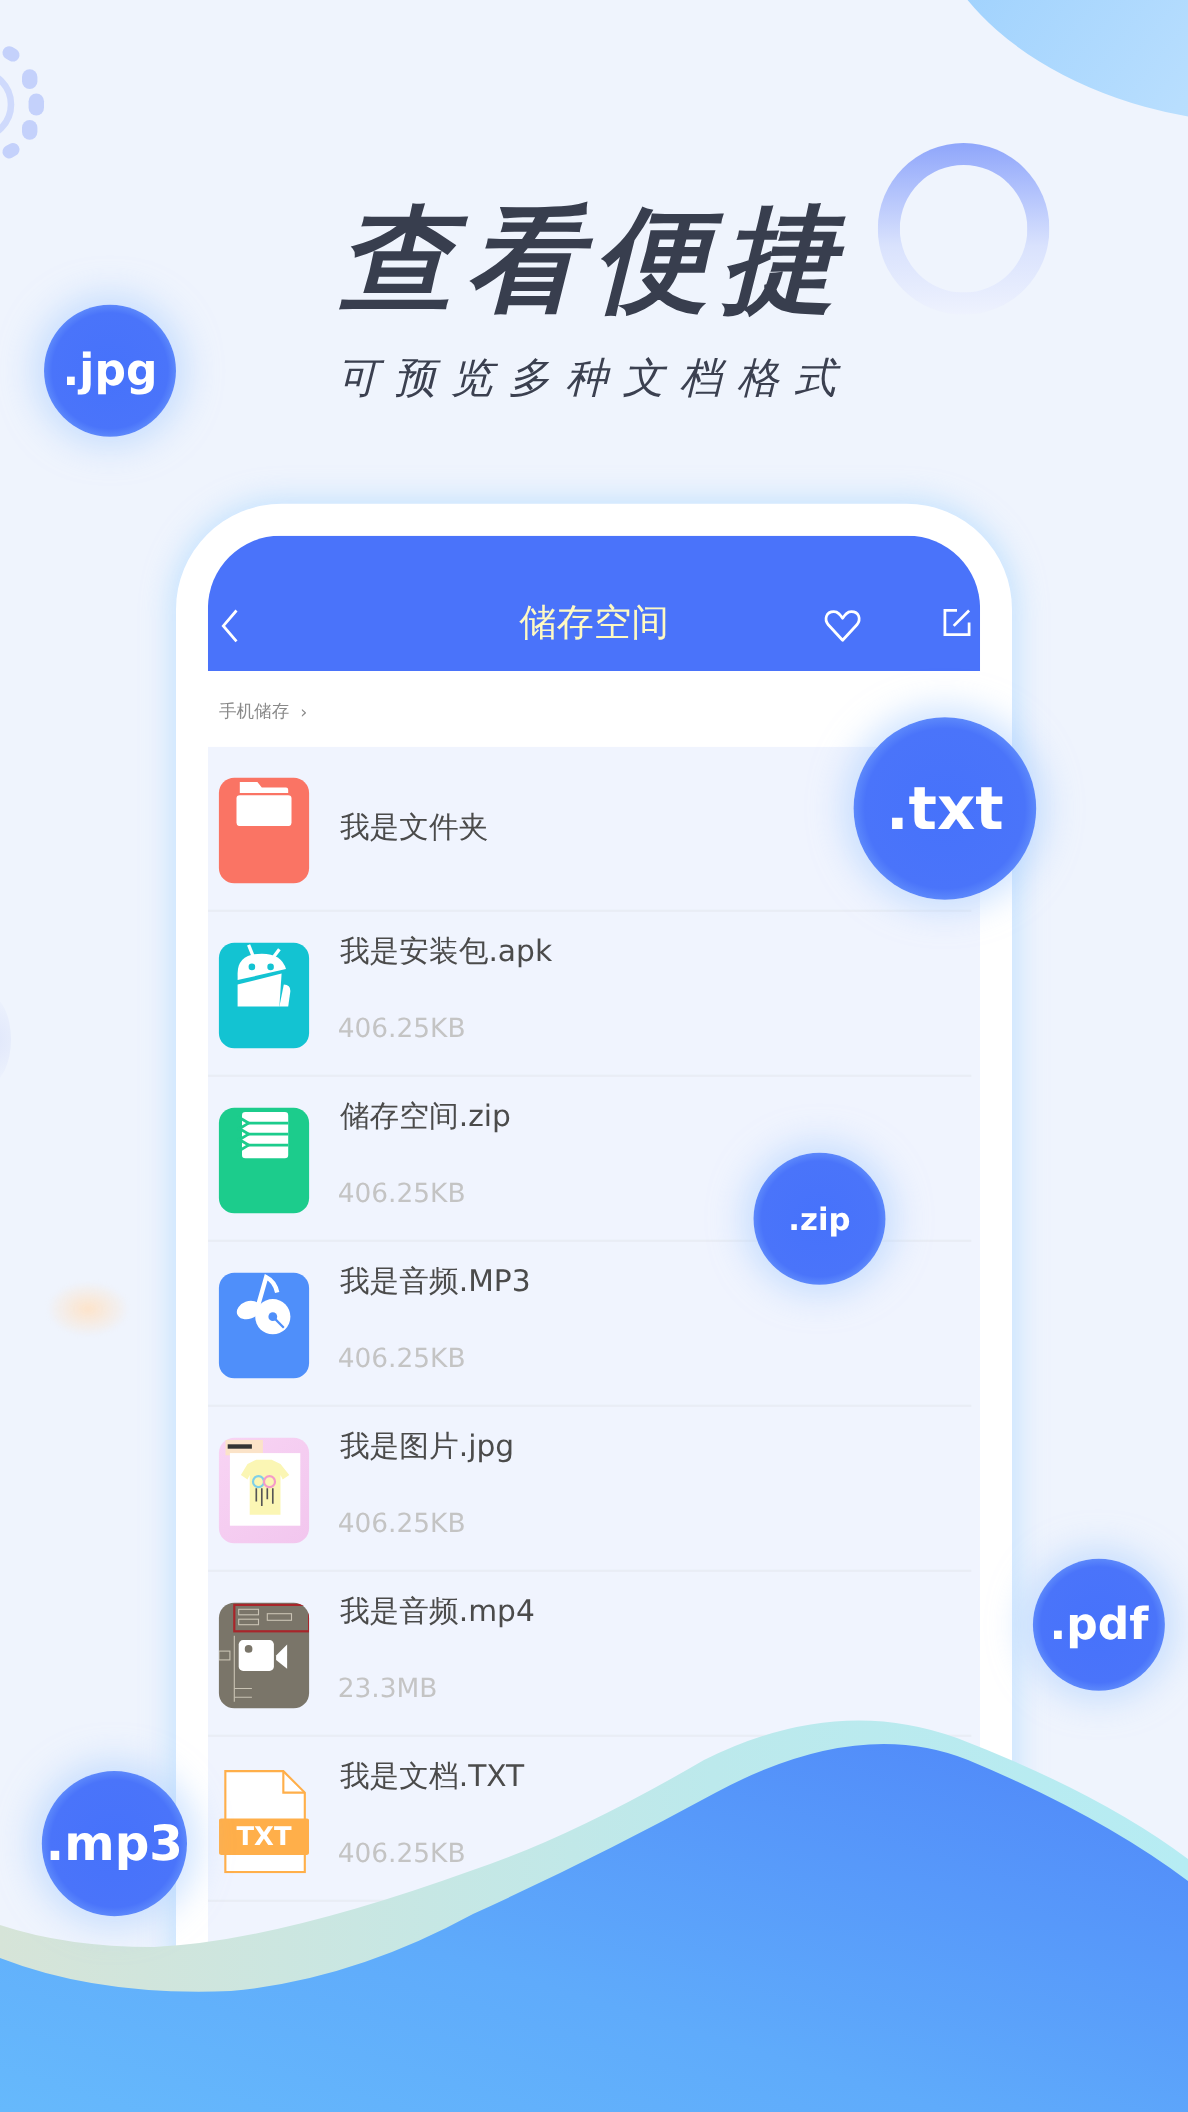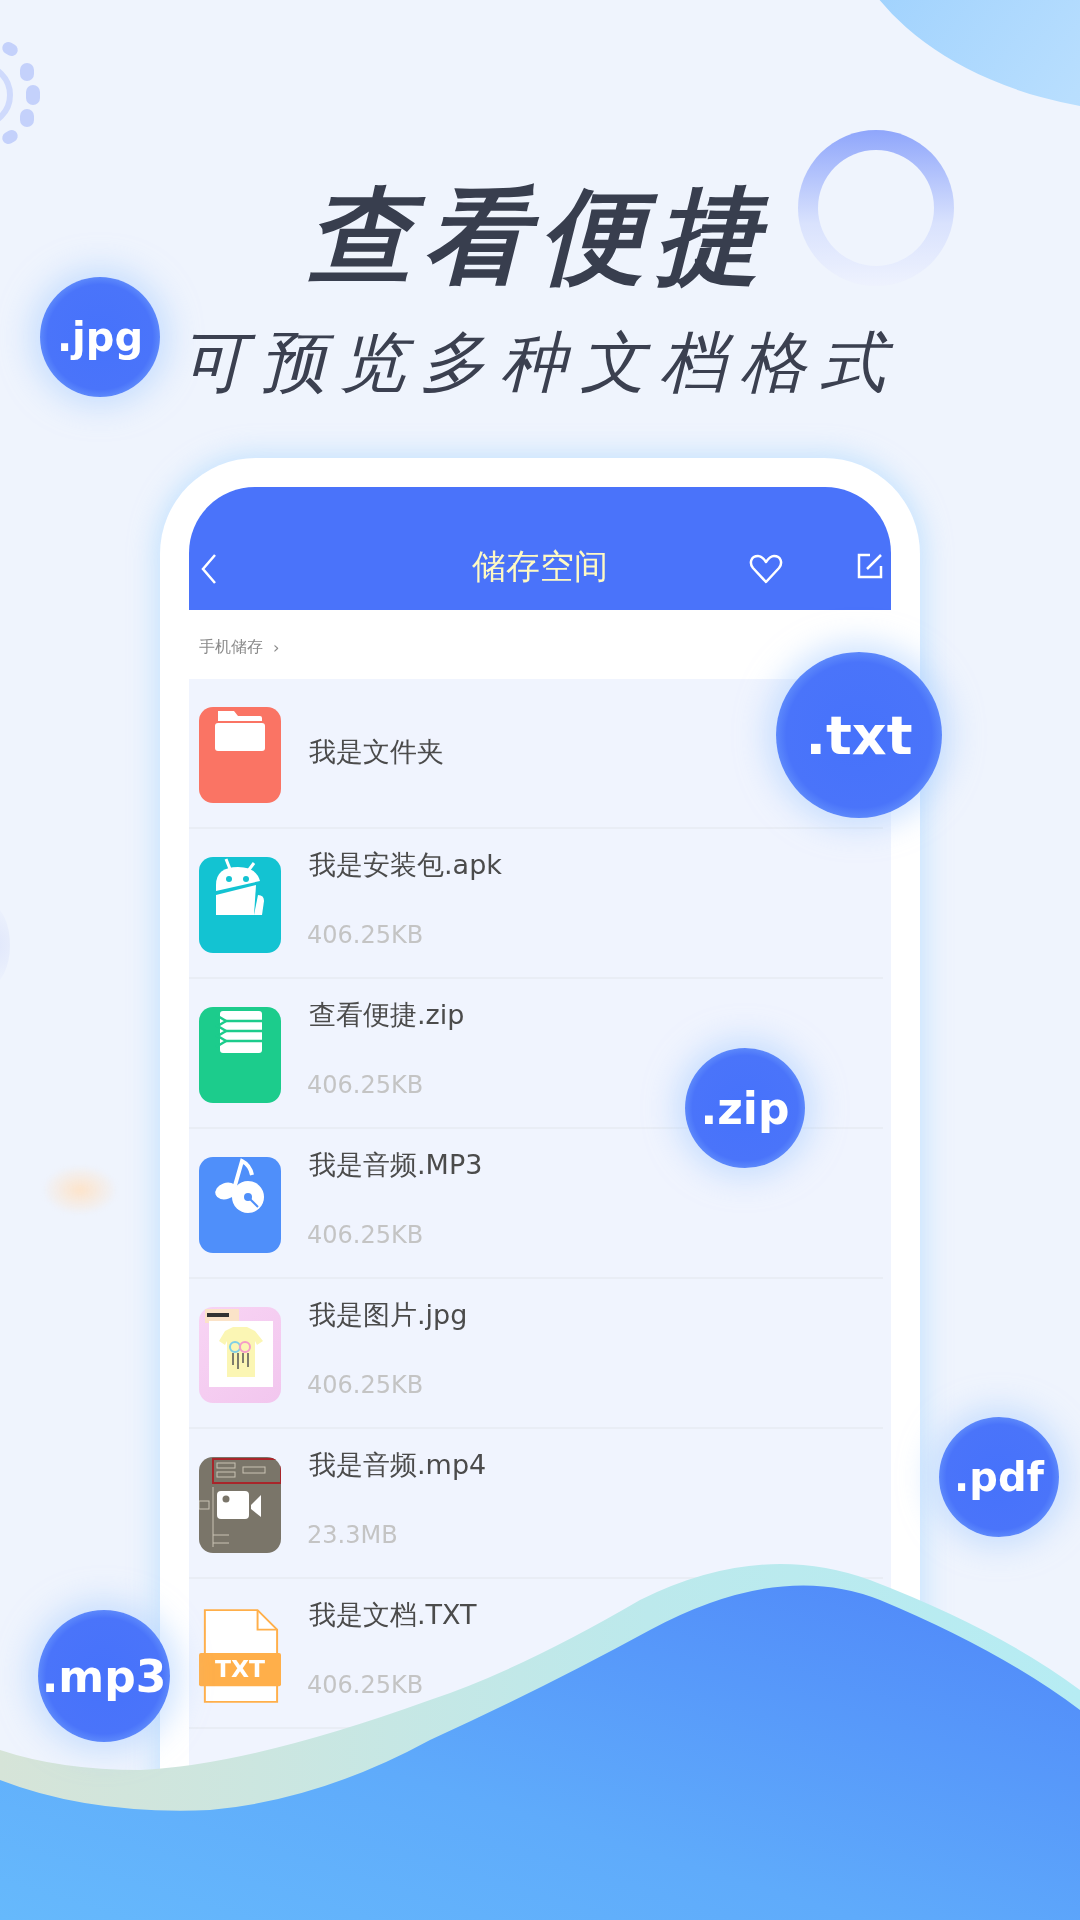--- a/index.html
+++ b/index.html
@@ -34,34 +34,34 @@
   }
 
   
   .headline {
     left:0; top:168px; width:1080px; text-align:center;
     font-size:104px; font-weight:bold; color:#383e4e; letter-spacing:12px;
     font-style:italic;
   }
   .subhead {
     left:0; top:318px; width:1080px; text-align:center;
-    font-size:66px; color:#3b4050; letter-spacing:14px; font-style:italic;
+    font-size:38px; color:#3b4050; letter-spacing:14px; font-style:italic;
   }
 
   
   .bubble {
     border-radius:50%; color:#fff; font-weight:bold;
     display:flex; align-items:center; justify-content:center;
     background:radial-gradient(circle at 50% 50%,#4672fb 0%,#4a74fa 62%,#80b0fd 88%,#c6e6ff 100%);
     box-shadow:0 0 30px 10px rgba(170,205,255,0.55);
     font-family:"DejaVu Sans", sans-serif;
   }
   .b-jpg { left:40px; top:277px; width:120px; height:120px; font-size:40px; }
   .b-txt { left:776px; top:652px; width:166px; height:166px; font-size:54px; }
-  .b-zip { left:685px; top:1048px; width:120px; height:120px; font-size:44px; }
+  .b-zip { left:685px; top:1048px; width:120px; height:120px; font-size:28px; }
   .b-pdf { left:939px; top:1417px; width:120px; height:120px; font-size:40px; }
   .b-mp3 { left:38px; top:1610px; width:132px; height:132px; font-size:44px; }
 
   
   .phone {
     left:160px; top:458px; width:760px; height:1480px;
     background:#fff; border-radius:96px 96px 0 0;
     box-shadow:0 0 24px 6px rgba(170,215,255,0.55);
   }
   .screen {
@@ -184,21 +184,21 @@
           <g stroke="#1ccc8c" stroke-width="2.5" fill="none">
             <line x1="10" y1="14" x2="48" y2="14"></line>
             <line x1="10" y1="24" x2="48" y2="24"></line>
             <line x1="10" y1="34" x2="48" y2="34"></line>
             <polyline points="2,8 12,14 2,20"></polyline>
             <polyline points="2,18 12,24 2,30"></polyline>
             <polyline points="2,28 12,34 2,40"></polyline>
           </g>
         </svg>
       </div>
-      <div class="name">查看便捷.zip</div>
+      <div class="name">储存空间.zip</div>
       <div class="size">406.25KB</div>
       <div class="sep"></div>
     </div>
 
     <div class="item" style="top:450px">
       <div class="icon" style="background:#4f8ffa">
         <svg width="56" height="60" viewBox="0 0 56 60">
           <circle cx="36" cy="40" r="16" fill="#fff"></circle>
           <circle cx="36" cy="40" r="4" fill="#4f8ffa"></circle>
           <line x1="38" y1="42" x2="46" y2="50" stroke="#4f8ffa" stroke-width="2"></line>

